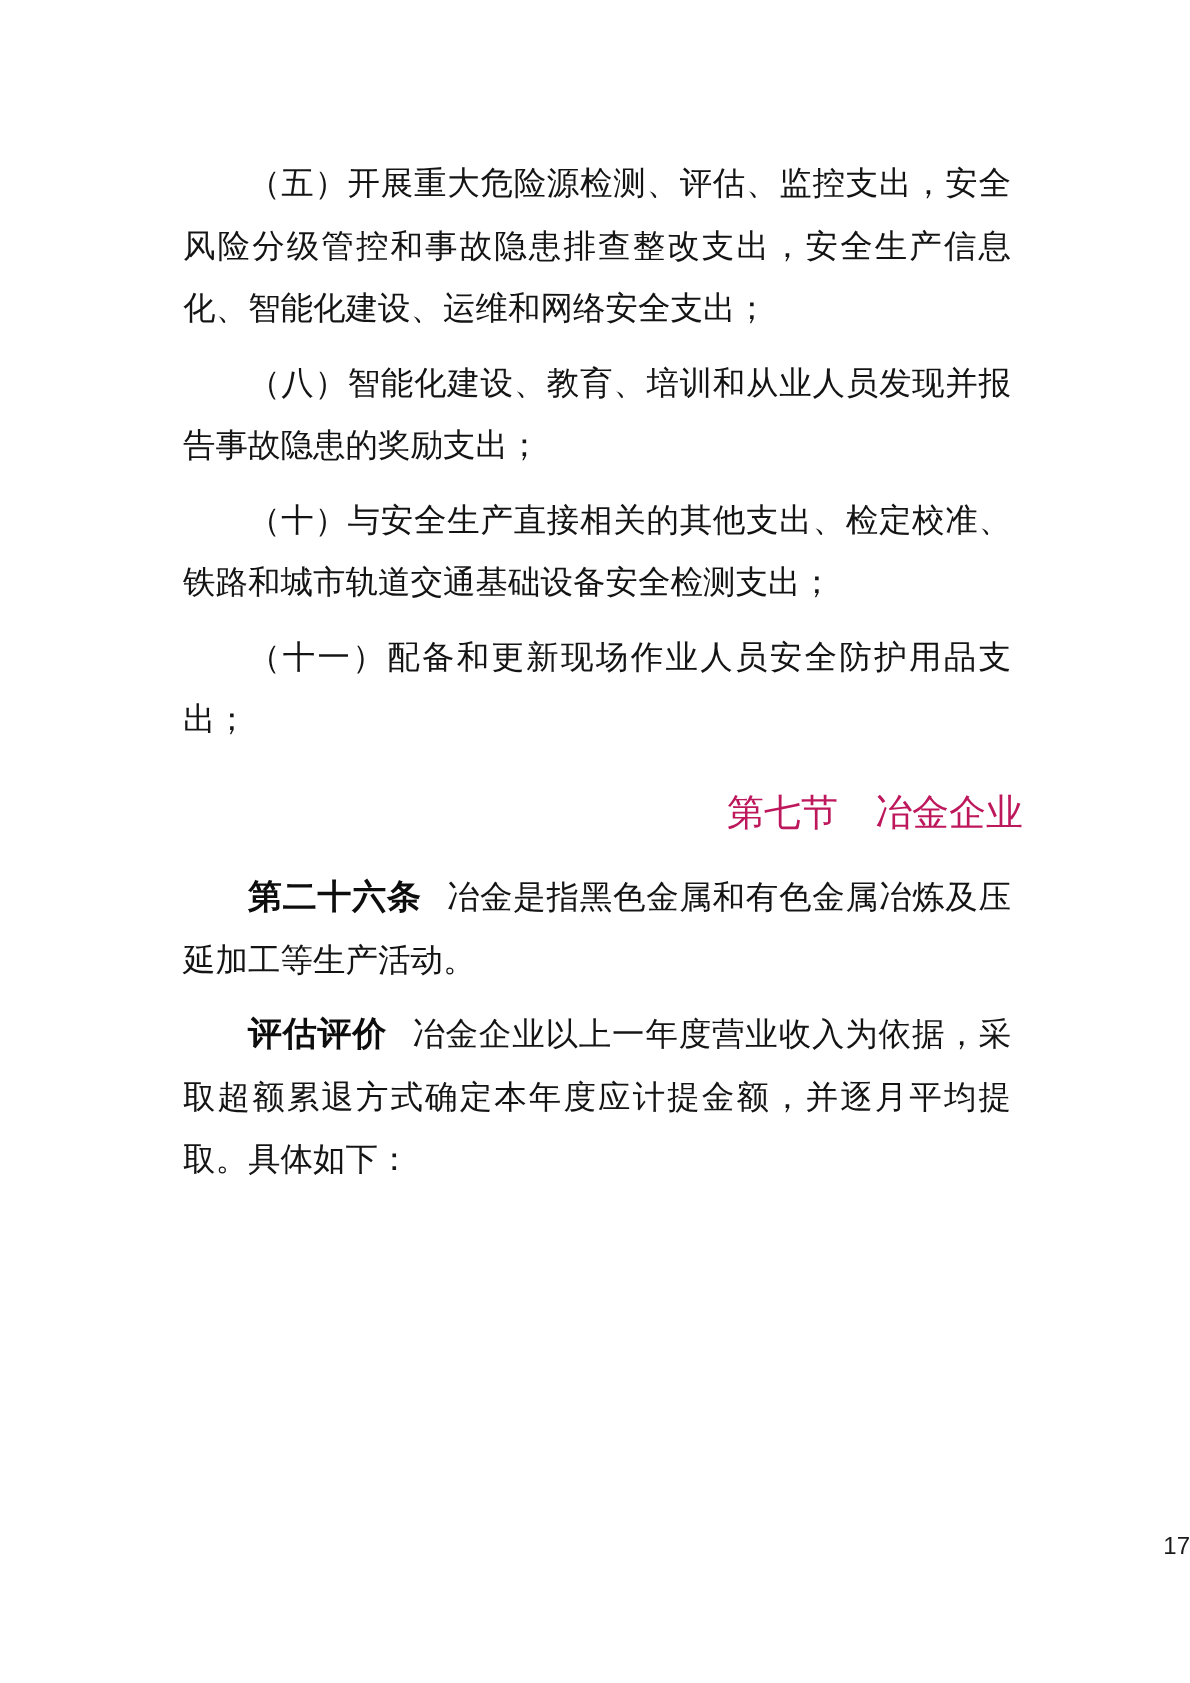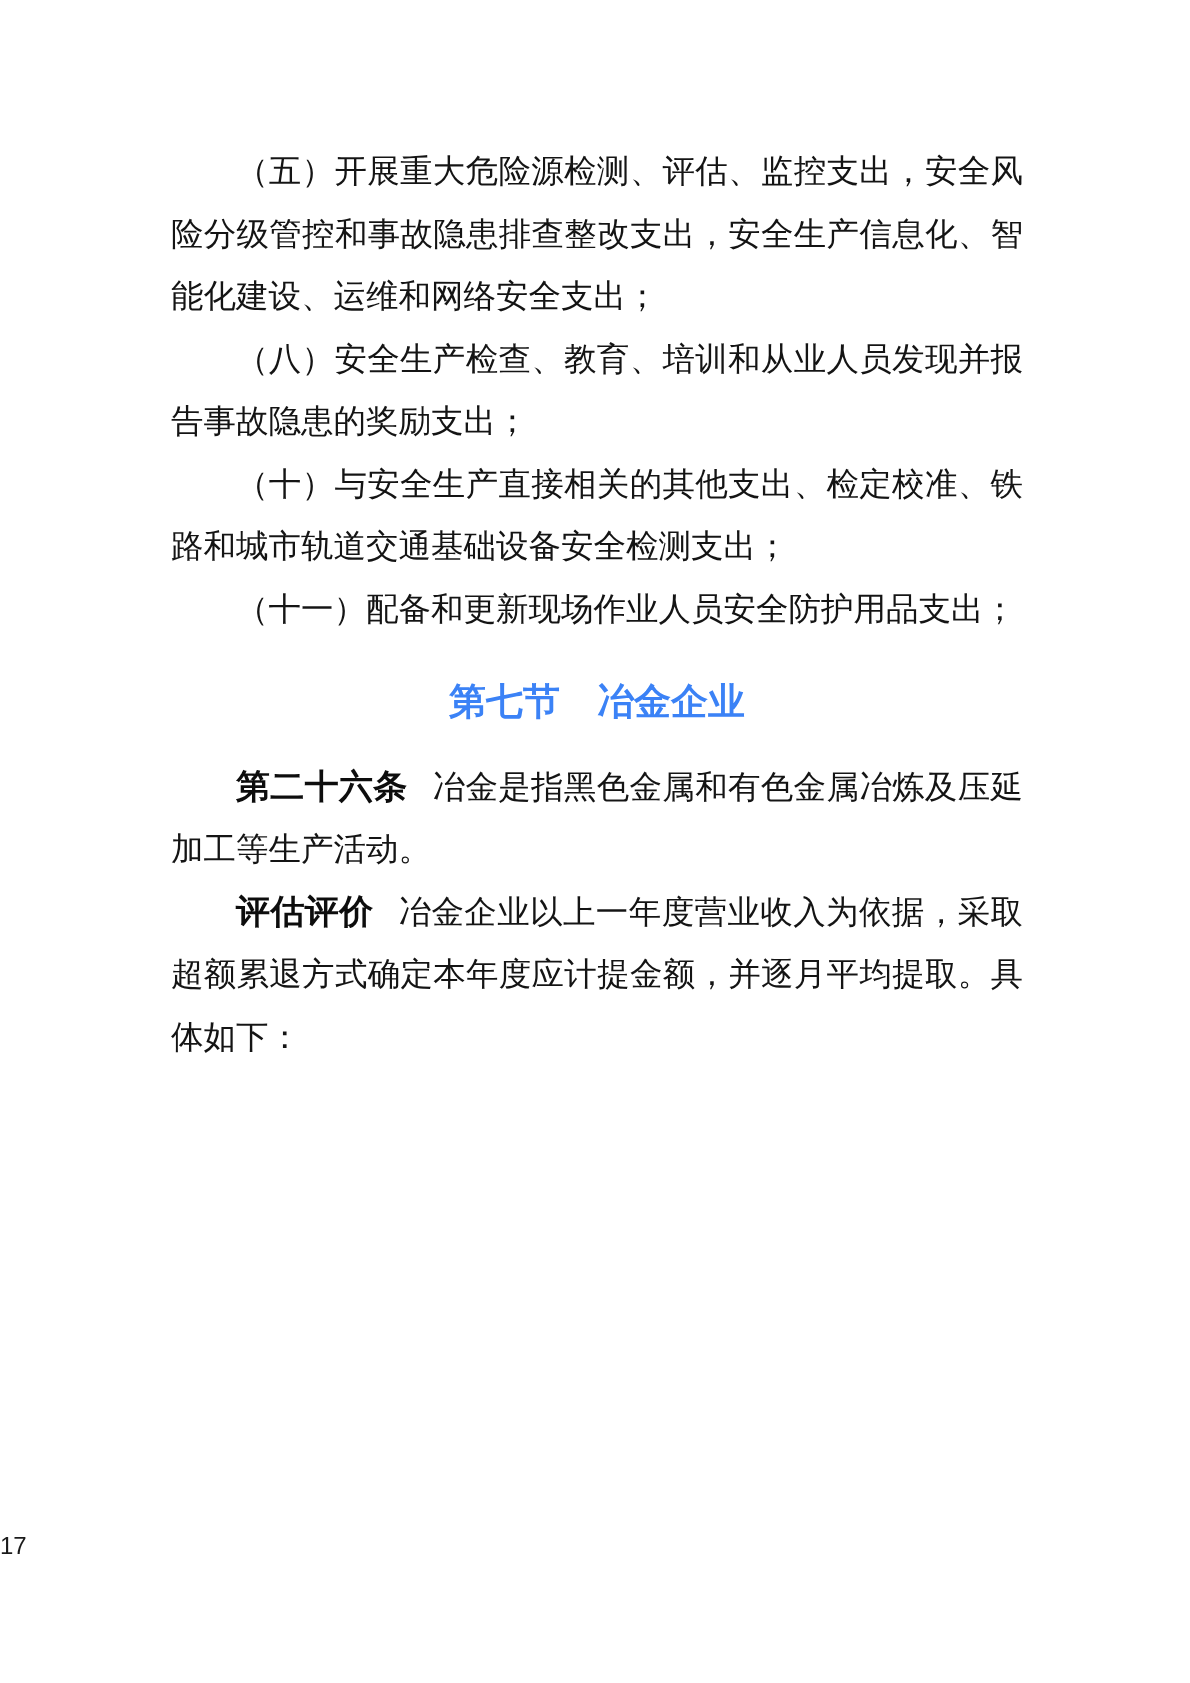--- a/index.html
+++ b/index.html
@@ -21,58 +21,58 @@
     top: 140px;
     width: 852px;
     font-family: "Liberation Serif", "DejaVu Serif", serif;
     font-size: 32.5px;
     line-height: 62.5px;
     text-align: justify;
     text-justify: inter-character;
     letter-spacing: 0;
   }
   .clause, .article {
-    margin: 0;
+    margin: 12px;
     text-indent: 2em;
   }
   .section-heading {
     margin: 31px 0 22px 0;
     text-indent: 0;
-    text-align: center;
+    text-align: right;
     font-family: "Liberation Sans", "DejaVu Sans", sans-serif;
-    font-weight: bold;
+    font-weight: normal;
     font-size: 37px;
     line-height: 62.5px;
-    color: #3b82f6;
+    color: #be185d;
   }
   .article-lead {
     font-family: Liberation Serif, serif;
     font-weight: bold;
     font-size: 34px;
     color: #0d0d0d;
     margin-right: 25px;
   }
   .page-number {
     position: absolute;
     top: 1532px;
     left: 0;
     width: 100%;
-    text-align: left;
+    text-align: right;
     font-family: "Liberation Sans", "DejaVu Sans", sans-serif;
     font-size: 24px;
     color: #1a1a1a;
   }
 </style>
 </head>
 <body>
 
 <div class="page">
   <div class="body-text">
     <p class="clause">（五）开展重大危险源检测、评估、监控支出，安全风险分级管控和事故隐患排查整改支出，安全生产信息化、智能化建设、运维和网络安全支出；</p>
-    <p class="clause">（八）安全生产检查、教育、培训和从业人员发现并报告事故隐患的奖励支出；</p>
+    <p class="clause">（八）智能化建设、教育、培训和从业人员发现并报告事故隐患的奖励支出；</p>
     <p class="clause">（十）与安全生产直接相关的其他支出、检定校准、铁路和城市轨道交通基础设备安全检测支出；</p>
     <p class="clause">（十一）配备和更新现场作业人员安全防护用品支出；</p>
 
     <h2 class="section-heading">第七节　冶金企业</h2>
 
     <p class="article"><span class="article-lead">第二十六条</span><span>冶金是指黑色金属和有色金属冶炼及压延加工等生产活动。</span></p>
 
     <p class="article"><span class="article-lead">评估评价</span><span>冶金企业以上一年度营业收入为依据，采取超额累退方式确定本年度应计提金额，并逐月平均提取。具体如下：</span></p>
   </div>
 

